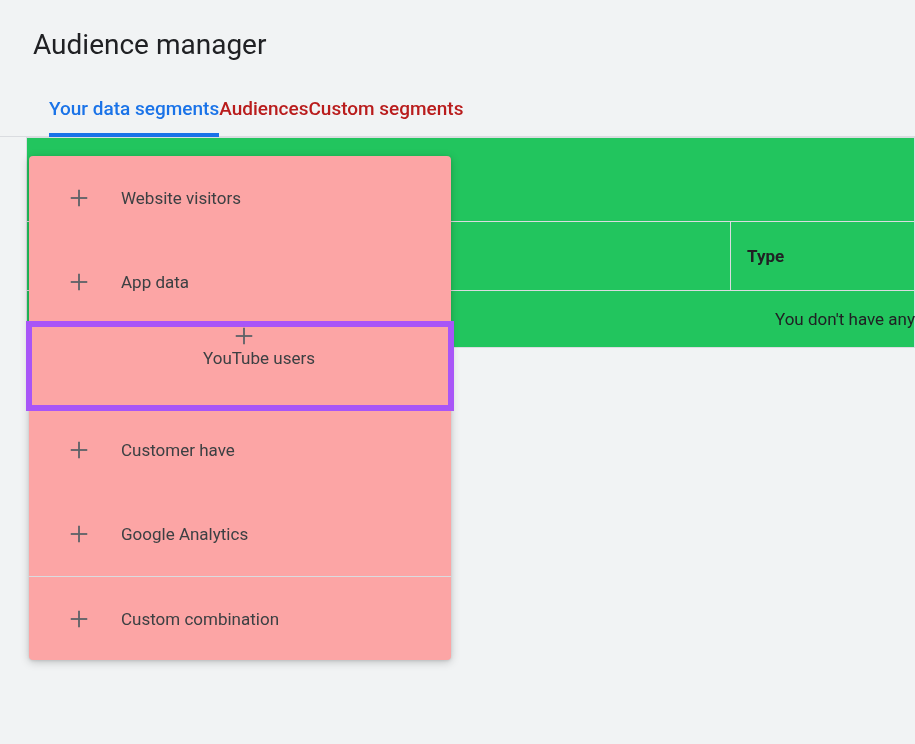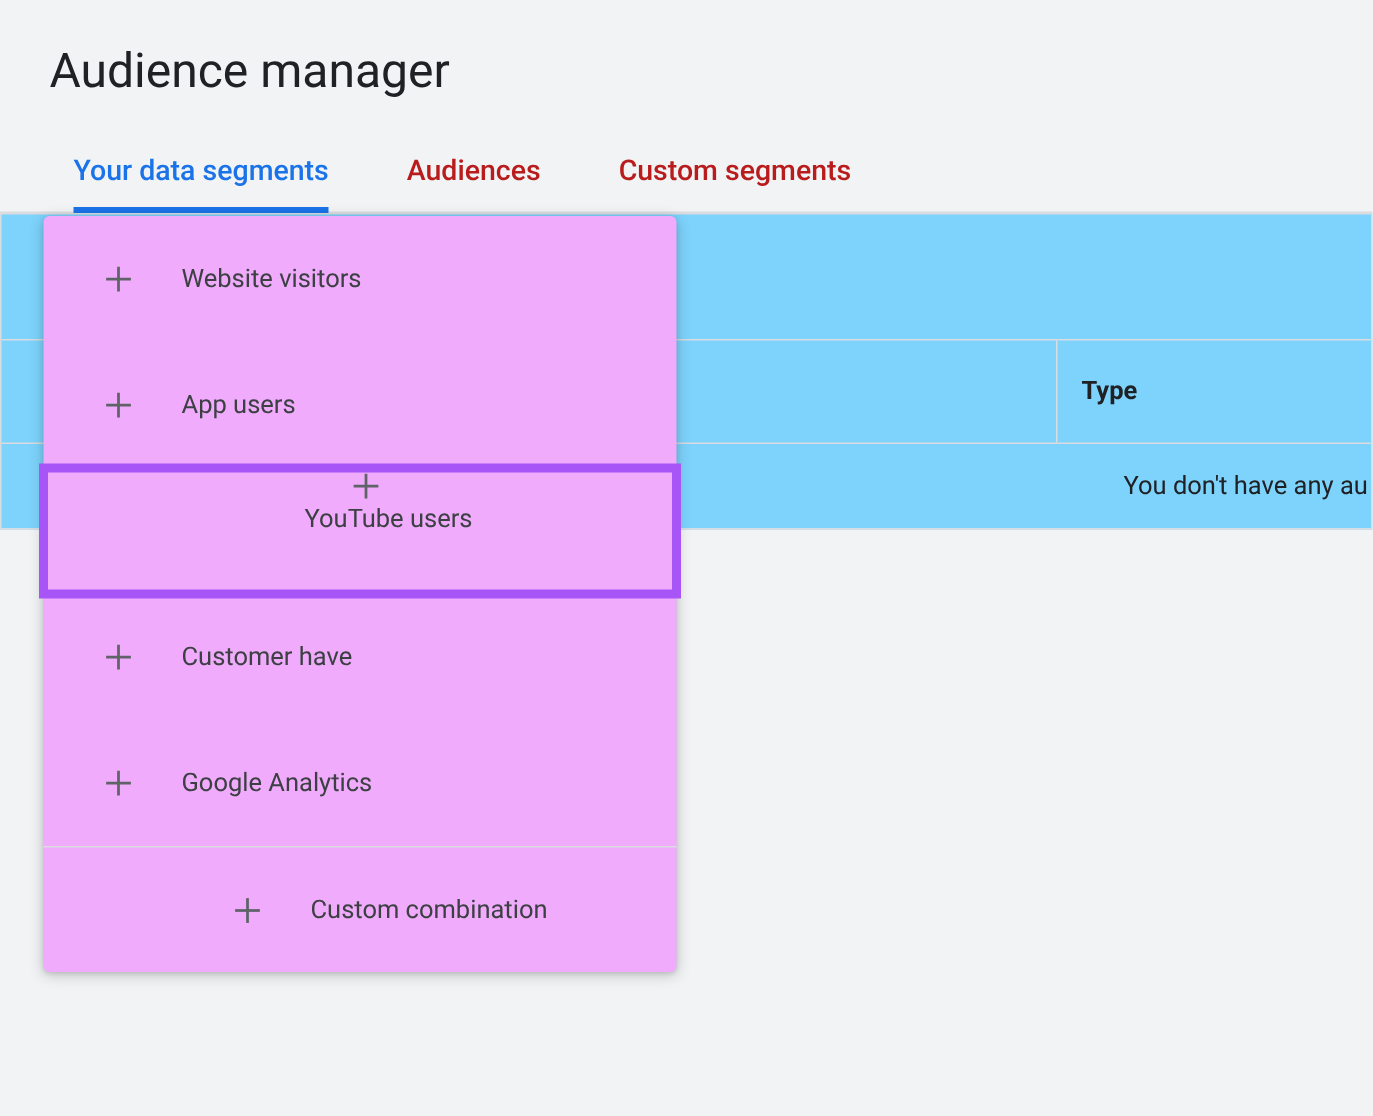--- a/index.html
+++ b/index.html
@@ -9,28 +9,27 @@
       font-family: 'Google Sans', Roboto, Arial, sans-serif;
     }
     body {
       background: #f1f3f4;
       width: 915px;
       height: 744px;
       overflow: hidden;
       position: relative;
     }
     .page-title {
-      font-size: 32px;
+      font-size: 28px;
       font-weight: 400;
       color: #202124;
       padding: 28px 0 0 33px;
     }
     .tabs {
       display: flex;
-      gap: 52px;
       padding: 36px 0 0 49px;
       border-bottom: 1px solid #dadce0;
     }
     .tab {
       font-size: 19px;
       font-weight: 500;
       color: #b91c1c;
       padding-bottom: 16px;
       cursor: pointer;
       position: relative;
@@ -41,21 +40,22 @@
     .tab.active::after {
       content: '';
       position: absolute;
       bottom: -1px;
       left: 0;
       right: 0;
       height: 4px;
       background: #1a73e8;
     }
     .table-container {
-      background: #7dd3fc;
+      background: #22c55e;
+      margin-left: 26px;
       border: 1px solid #dadce0;
     }
     .spacer-row {
       height: 84px;
       border-bottom: 1px solid #dadce0;
     }
     .table-header-row {
       display: flex;
       height: 68px;
       align-items: center;
@@ -73,45 +73,44 @@
     }
     .empty-row {
       border-top: 1px solid #dadce0;
       padding: 18px 0 18px 748px;
       font-size: 17px;
       color: #202124;
       white-space: nowrap;
     }
     .dropdown-menu {
       position: absolute;
-      top: 144px;
+      top: 156px;
       left: 29px;
       width: 422px;
-      background: #f0abfc;
+      background: #fca5a5;
       border-radius: 4px;
       box-shadow: 0 2px 10px rgba(0,0,0,0.2), 0 1px 3px rgba(0,0,0,0.1);
       z-index: 10;
     }
     .menu-item {
       display: flex;
       align-items: center;
       height: 84px;
       padding-left: 38px;
       cursor: pointer;
     }
     .menu-item.highlighted {
       outline: 6px solid #a855f7;
       outline-offset: -3px;
       position: relative;
       z-index: 2;
       flex-direction: column;
     }
     .menu-separator {
       border-top: 1px solid #dadce0;
-      justify-content: center;
     }
     .plus-icon {
       width: 24px;
       height: 24px;
       display: flex;
       align-items: center;
       justify-content: center;
       margin-right: 30px;
       flex-shrink: 0;
     }
@@ -154,21 +153,21 @@
     </span>
     <span class="menu-label">Website visitors</span>
   </div>
   <div class="menu-item">
     <span class="plus-icon">
       <svg viewBox="0 0 24 24" fill="none" stroke="#5f6368" stroke-width="2">
           <line x1="12" y1="3" x2="12" y2="21"></line>
           <line x1="3" y1="12" x2="21" y2="12"></line>
         </svg>
     </span>
-    <span class="menu-label">App users</span>
+    <span class="menu-label">App data</span>
   </div>
   <div class="menu-item highlighted">
     <span class="plus-icon">
       <svg viewBox="0 0 24 24" fill="none" stroke="#5f6368" stroke-width="2">
           <line x1="12" y1="3" x2="12" y2="21"></line>
           <line x1="3" y1="12" x2="21" y2="12"></line>
         </svg>
     </span>
     <span class="menu-label">YouTube users</span>
   </div>

